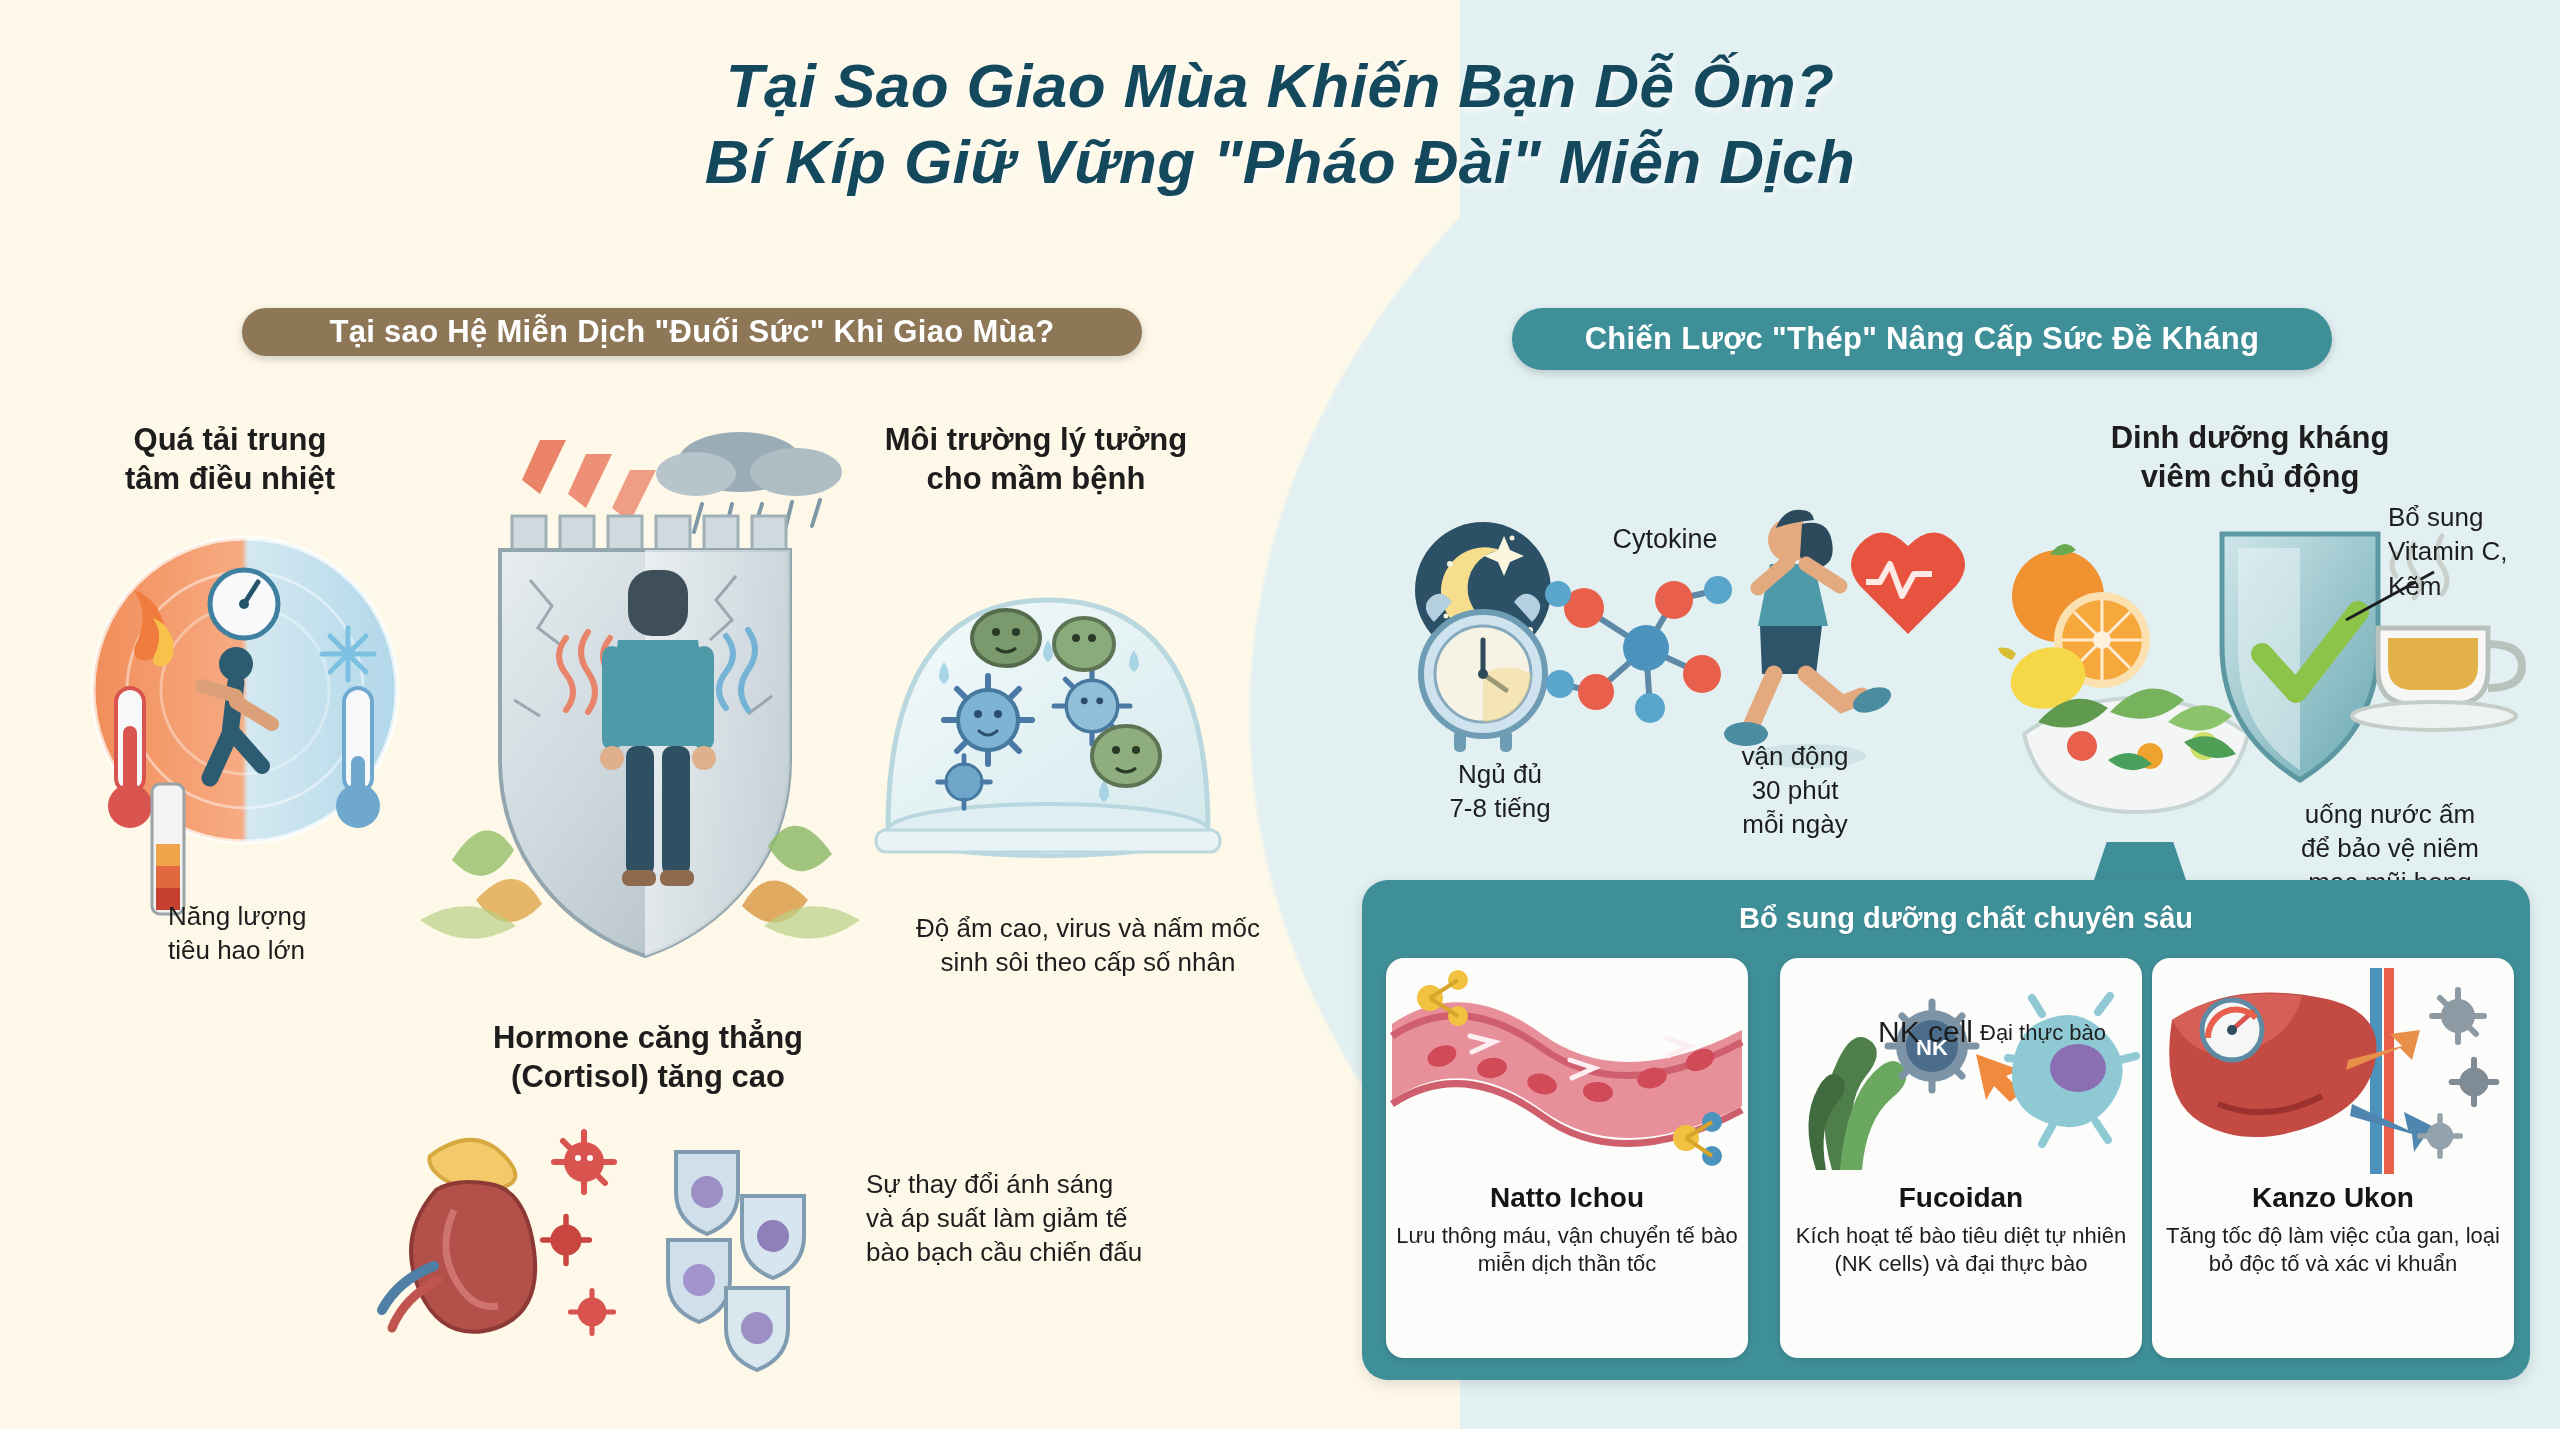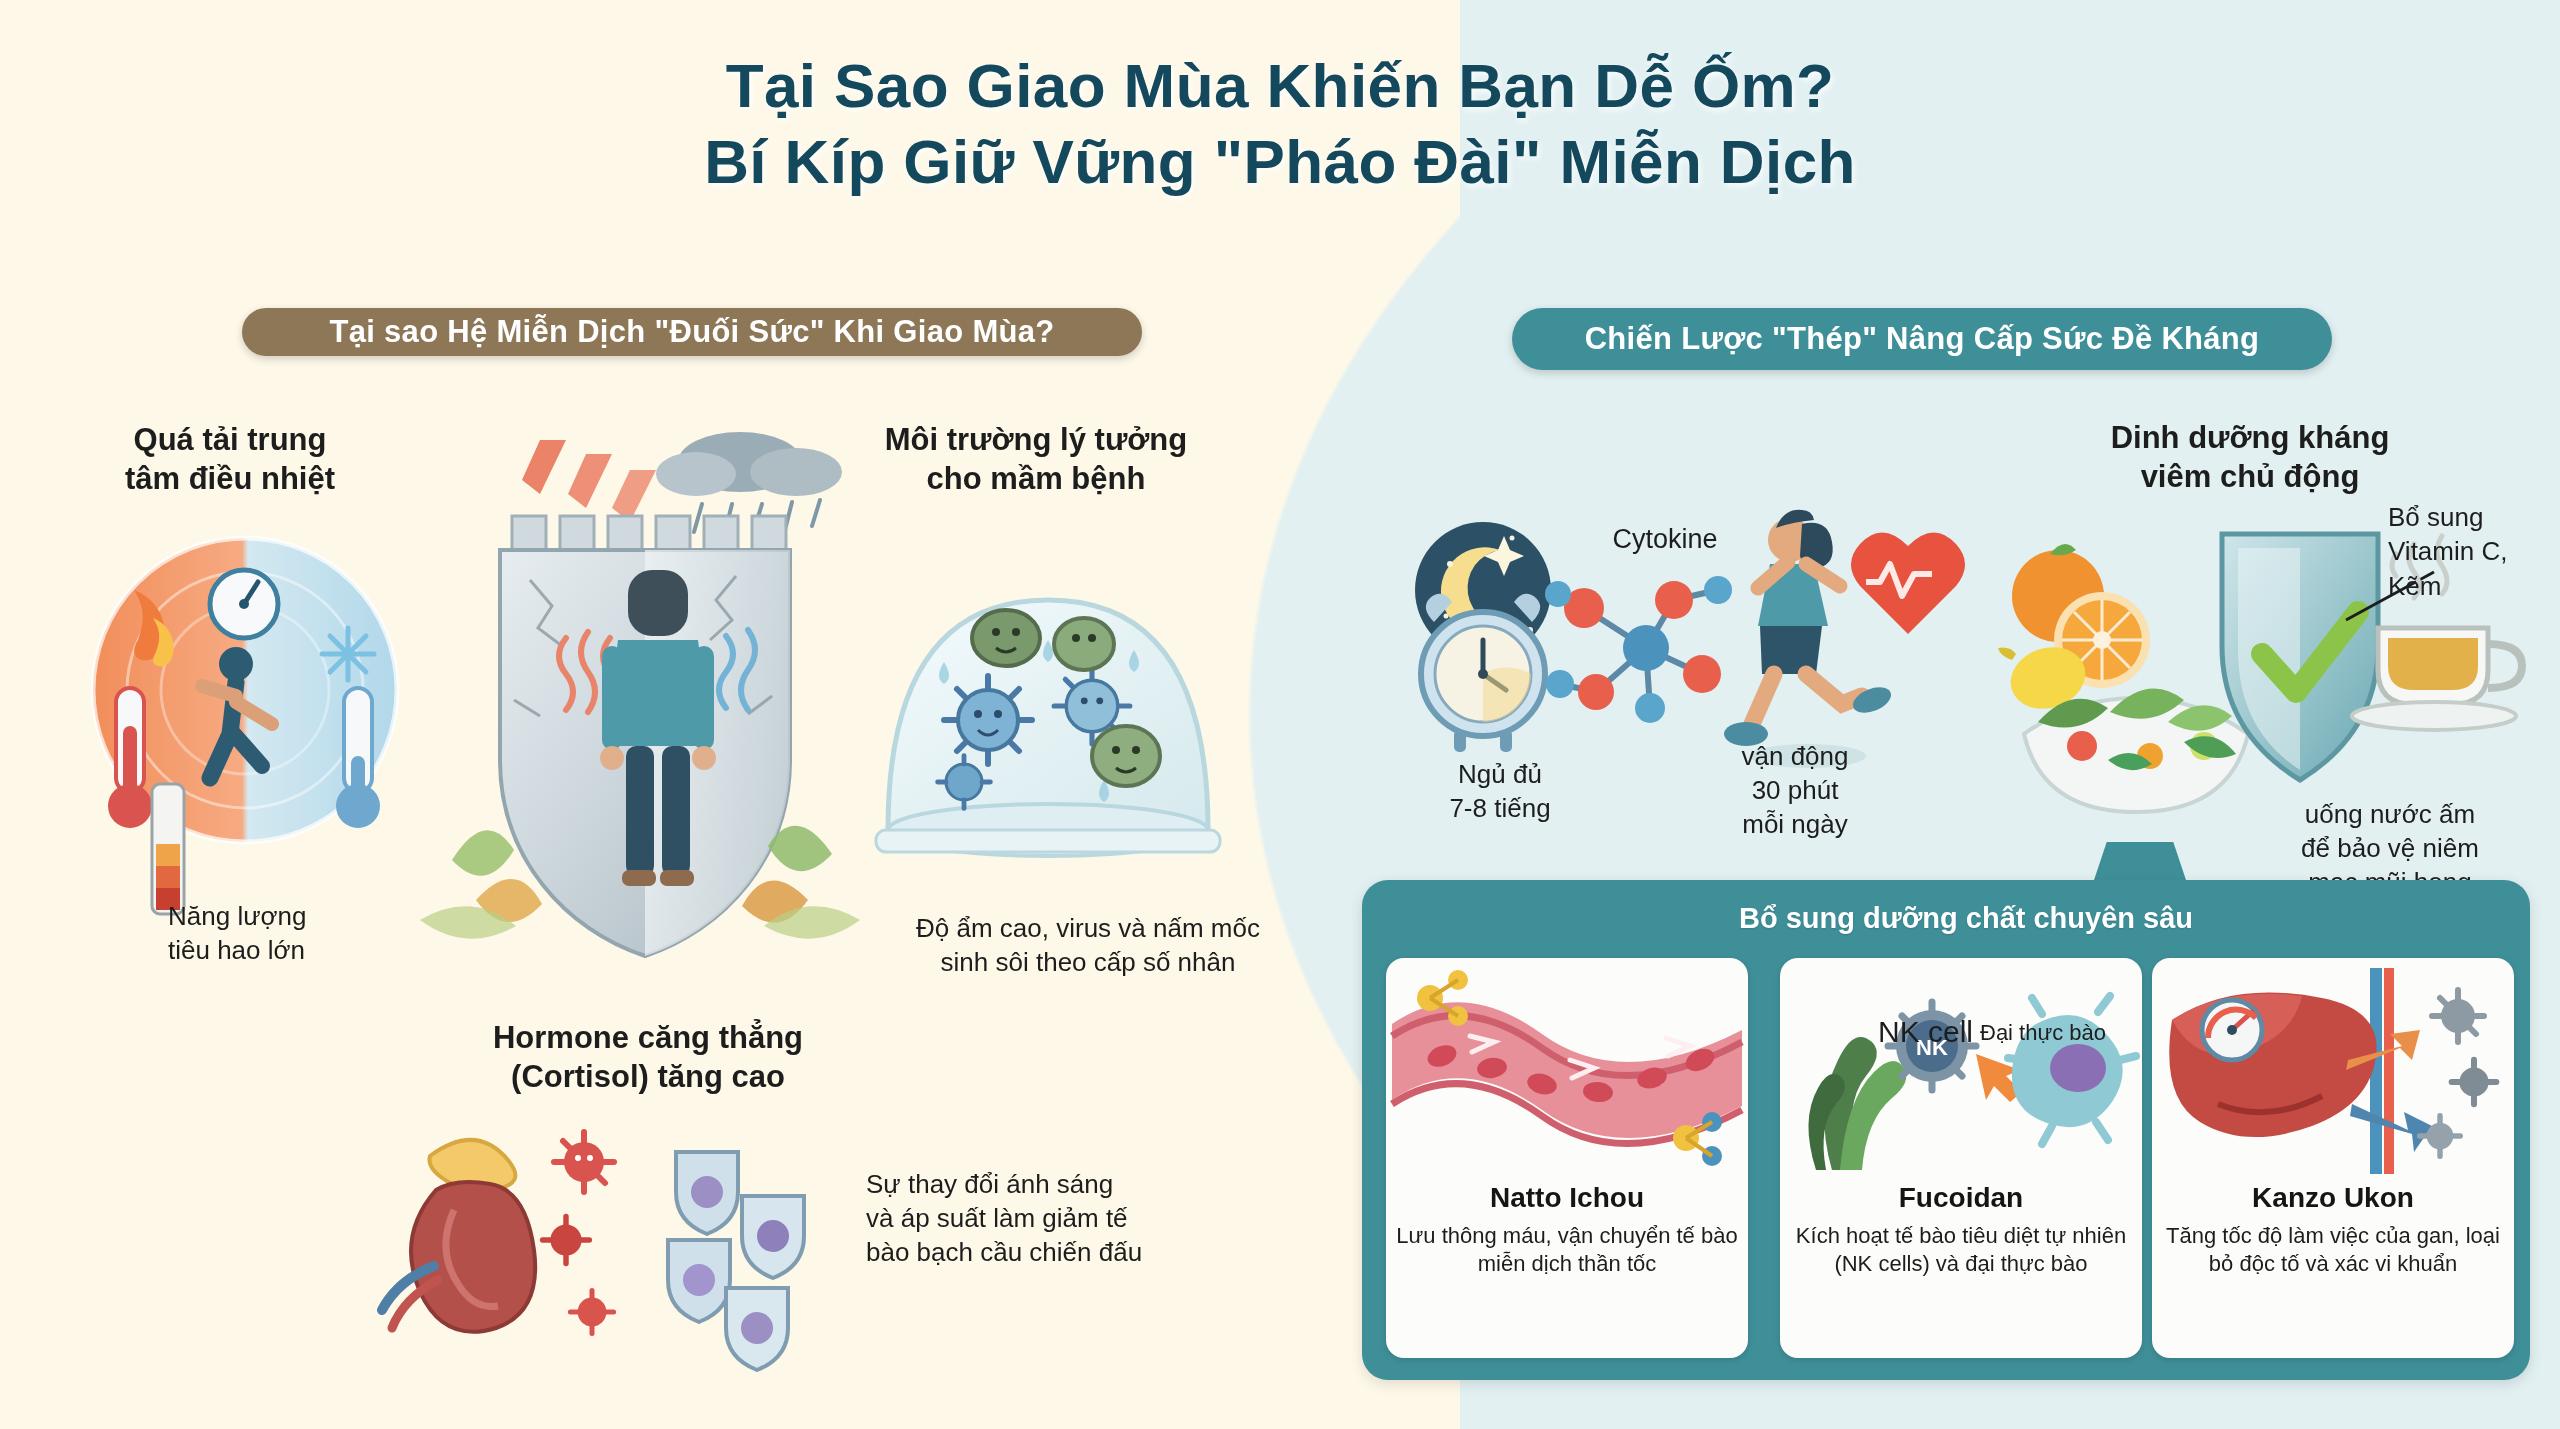--- a/index.html
+++ b/index.html
@@ -28,20 +28,21 @@
 
   
   .title-wrap {
     position: absolute; top: 48px; left: 0; width: 2560px;
     text-align: center; z-index: 6;
   }
   .title-line {
     font-size: 62px; font-weight: bold; color: #14485c;
     letter-spacing: .4px; line-height: 1.22;
     text-shadow: 2px 3px 6px rgba(255,255,255,.85);
+    font-style: italic;
   }
 
   
   .pill {
     position: absolute; z-index: 6;
     border-radius: 40px;
     color: #fff; font-weight: bold; font-size: 31px;
     display: flex; align-items: center; justify-content: center;
     text-align: center;
     box-shadow: 0 3px 9px rgba(0,0,0,.18);

